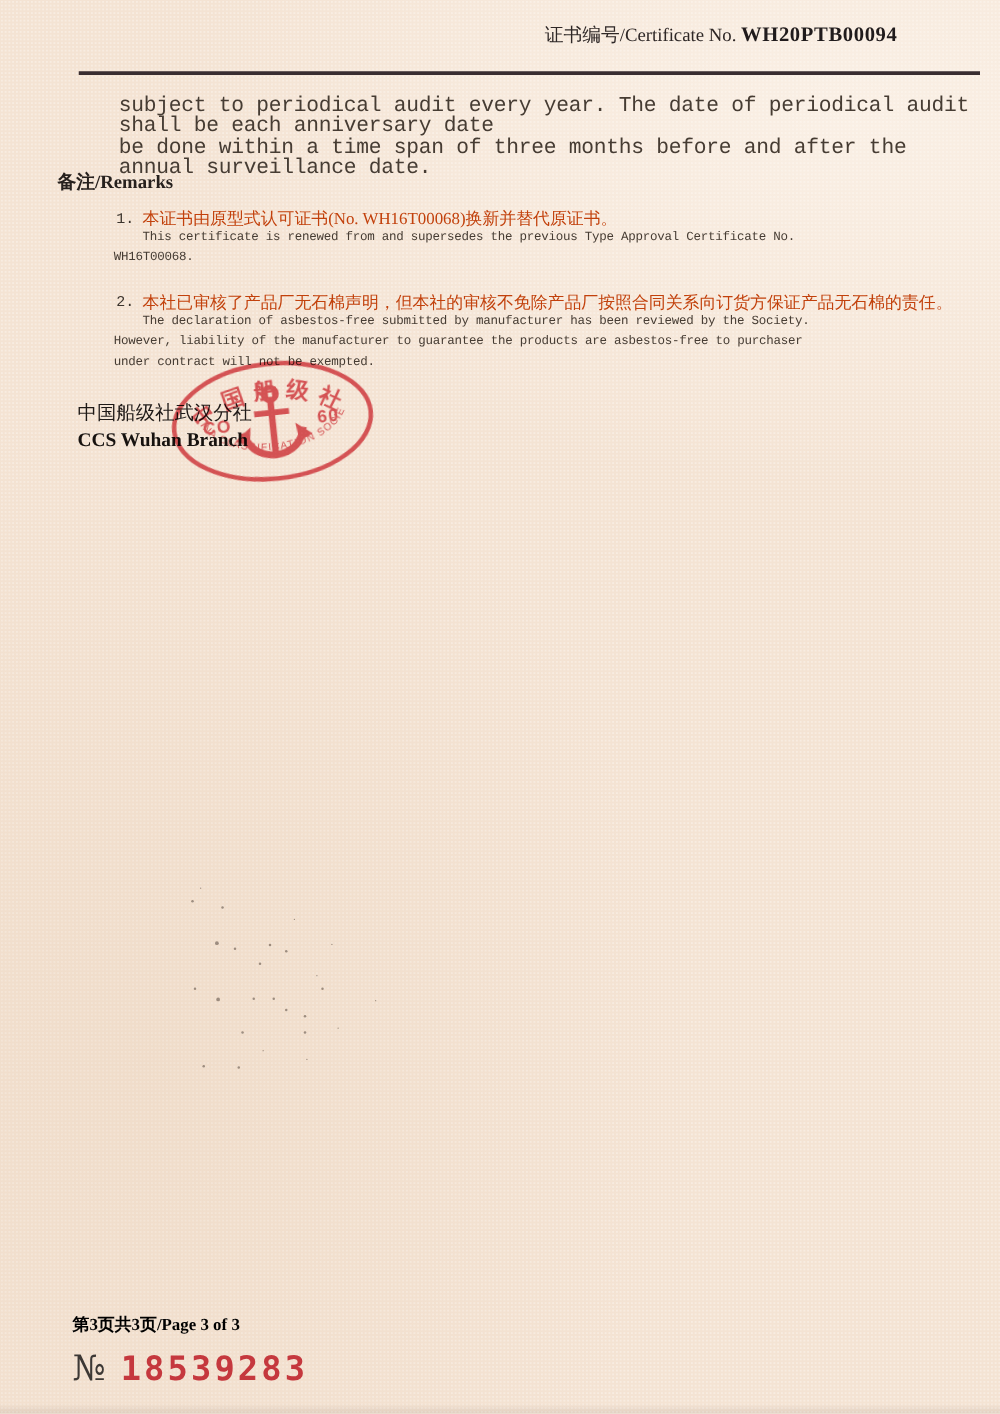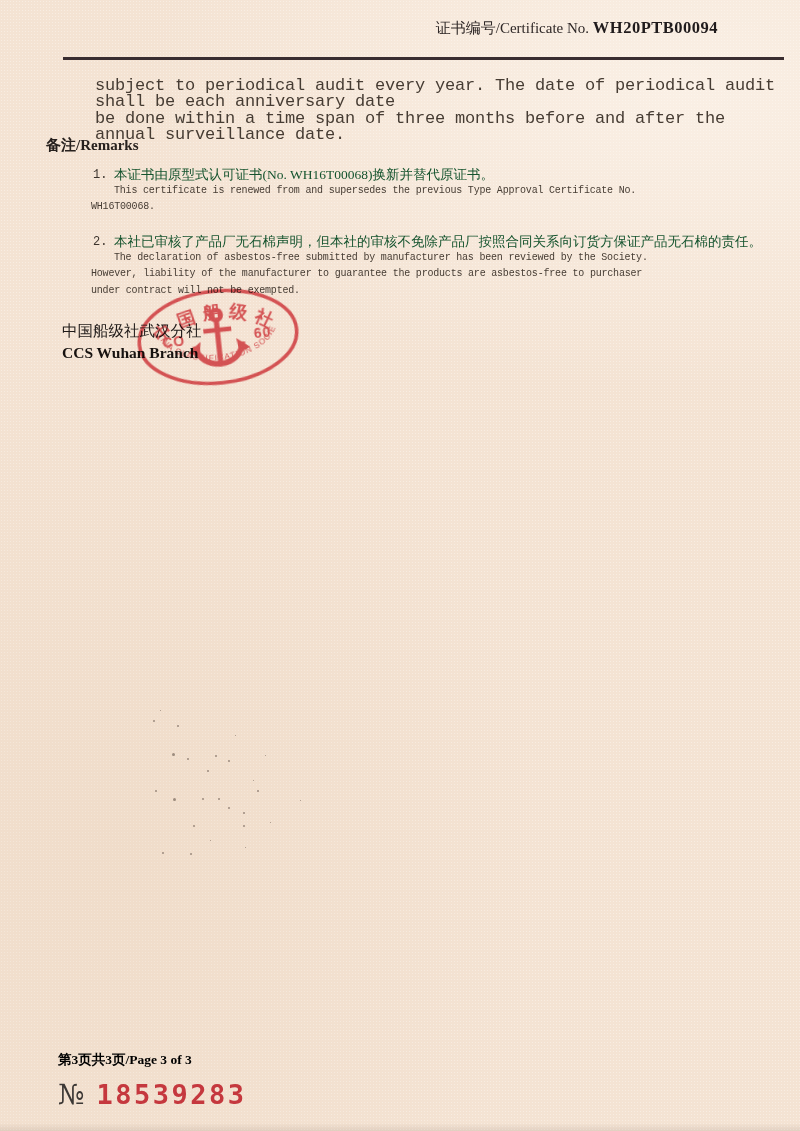--- a/index.html
+++ b/index.html
@@ -19,21 +19,21 @@
   .hdr{top:18px;right:82px;font-size:15px;color:#2e2726;white-space:nowrap;}
   .hdr b{font-size:16.5px;letter-spacing:.5px;color:#201b1c;}
   .rule{top:57px;left:63px;width:721px;height:3px;background:#392d30;}
   
   .mono{font-family:"Liberation Mono","DejaVu Sans Mono",monospace;color:#463c33;}
   .para{top:78px;left:95px;width:690px;font-size:17px;line-height:16.4px;letter-spacing:-.2px;}
   .para span{display:block;}
   .remarks-h{top:136px;left:46px;font-size:15px;font-weight:bold;color:#27211e;}
   .ritem{left:93px;width:680px;display:flex;}
   .ritem .rnum{width:21px;flex:none;font-family:"Liberation Mono","DejaVu Sans Mono",monospace;font-size:12px;color:#3b332c;padding-top:2px;}
-  .ritem .zh{display:block;font-size:13.5px;line-height:17px;color:#14532d;}
+  .ritem .zh{display:block;font-size:13.5px;line-height:17px;color:#c2410c;}
   .ritem .en{display:block;font-family:"Liberation Mono","DejaVu Sans Mono",monospace;font-size:10px;line-height:16.4px;letter-spacing:-.2px;color:#463c33;}
   .ritem .outdent{margin-left:-23px;}
   .item1{top:166px;}
   .item2{top:233px;}
   
   .issuer{top:320px;left:62px;line-height:22px;}
   .issuer .zh{font-size:15.5px;color:#1e1917;}
   .issuer .en{font-size:15.5px;font-weight:bold;color:#17120f;}
   
   .stamp{top:286px;left:134px;width:168px;height:102px;transform:rotate(-6deg);

